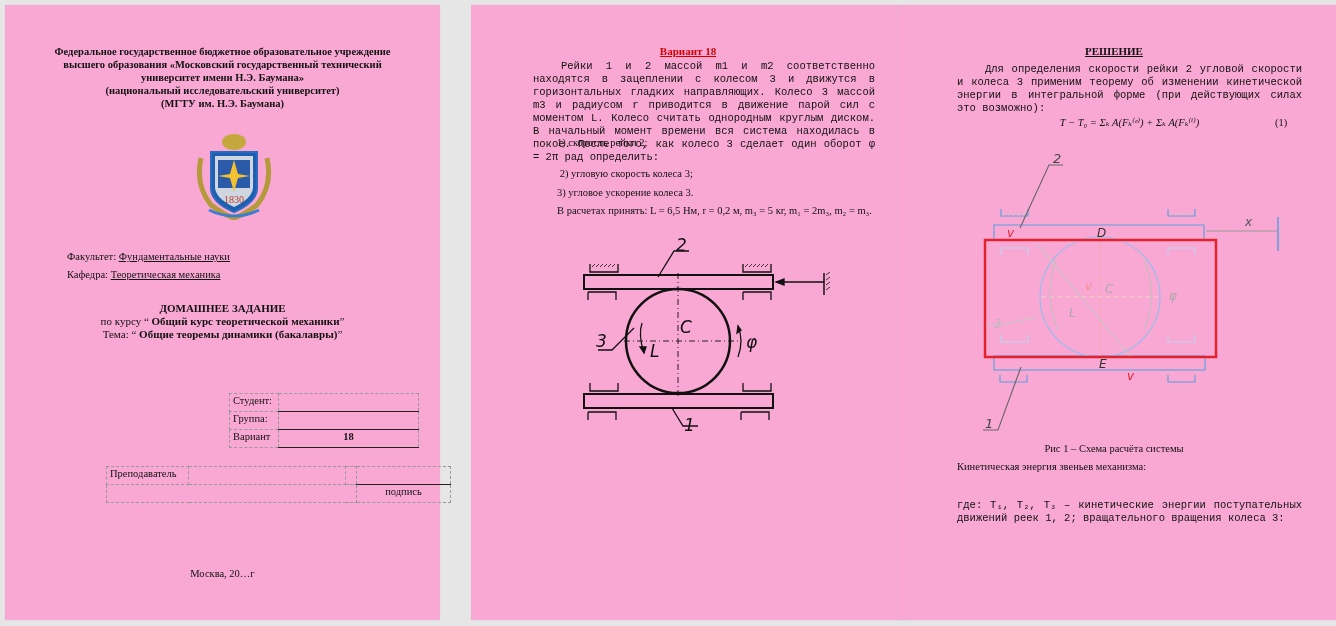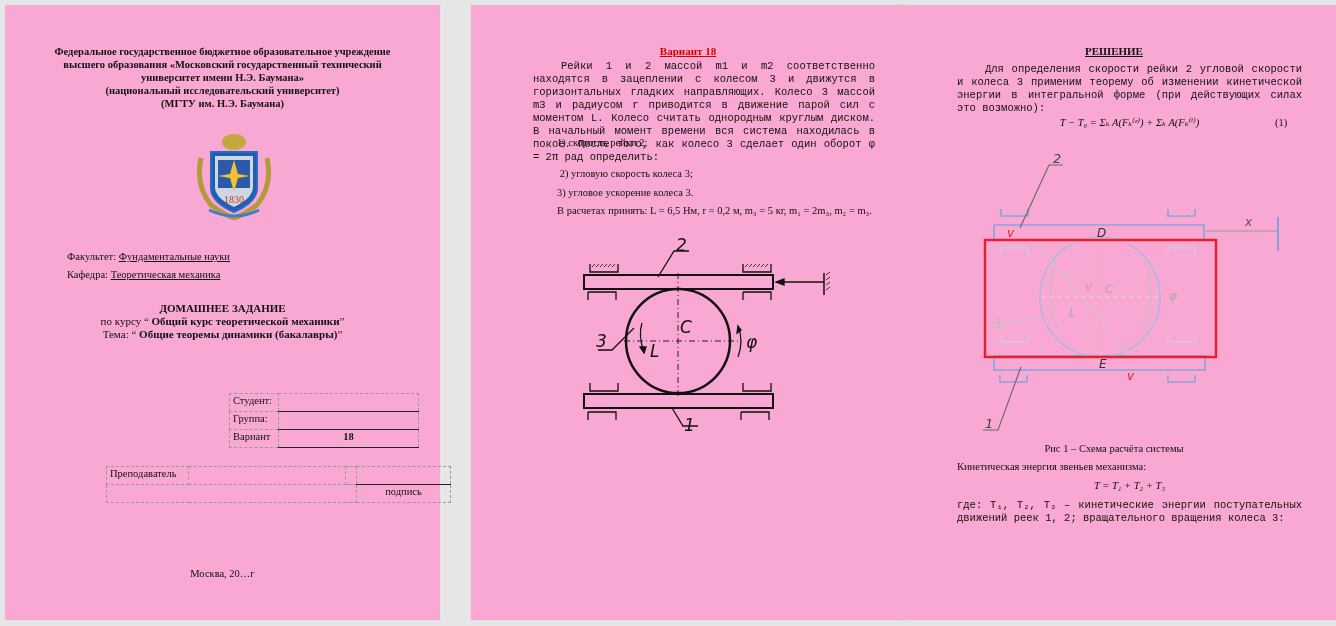--- a/index.html
+++ b/index.html
@@ -201,15 +201,14 @@
       <text x="188" y="155" fill="#aaa">φ</text>
       <text x="264" y="81" fill="#555">x</text>
       <text x="26" y="92" fill="#e3232c">v</text>
       <text x="104" y="145" fill="#f09090">v</text>
       <text x="146" y="235" fill="#e3232c">v</text>
     </g>
   </svg>
 
   <div class="abs c t10" style="left:20px;width:394px;top:437px;">Рис 1 – Схема расчёта системы</div>
   <div class="abs t10" style="left:60px;top:455px;">Кинетическая энергия звеньев механизма:</div>
-  <div class="abs c t10" style="left:60px;width:345px;top:474px;font-style:italic;">T = T₁ + T₂ + T₃</div>
   <div class="abs just t10" style="left:60px;width:345px;top:494px;">где:  T₁, T₂, T₃  – кинетические энергии поступательных движений реек 1, 2; вращательного вращения колеса 3:</div>
 </div>
 
 </body></html>

